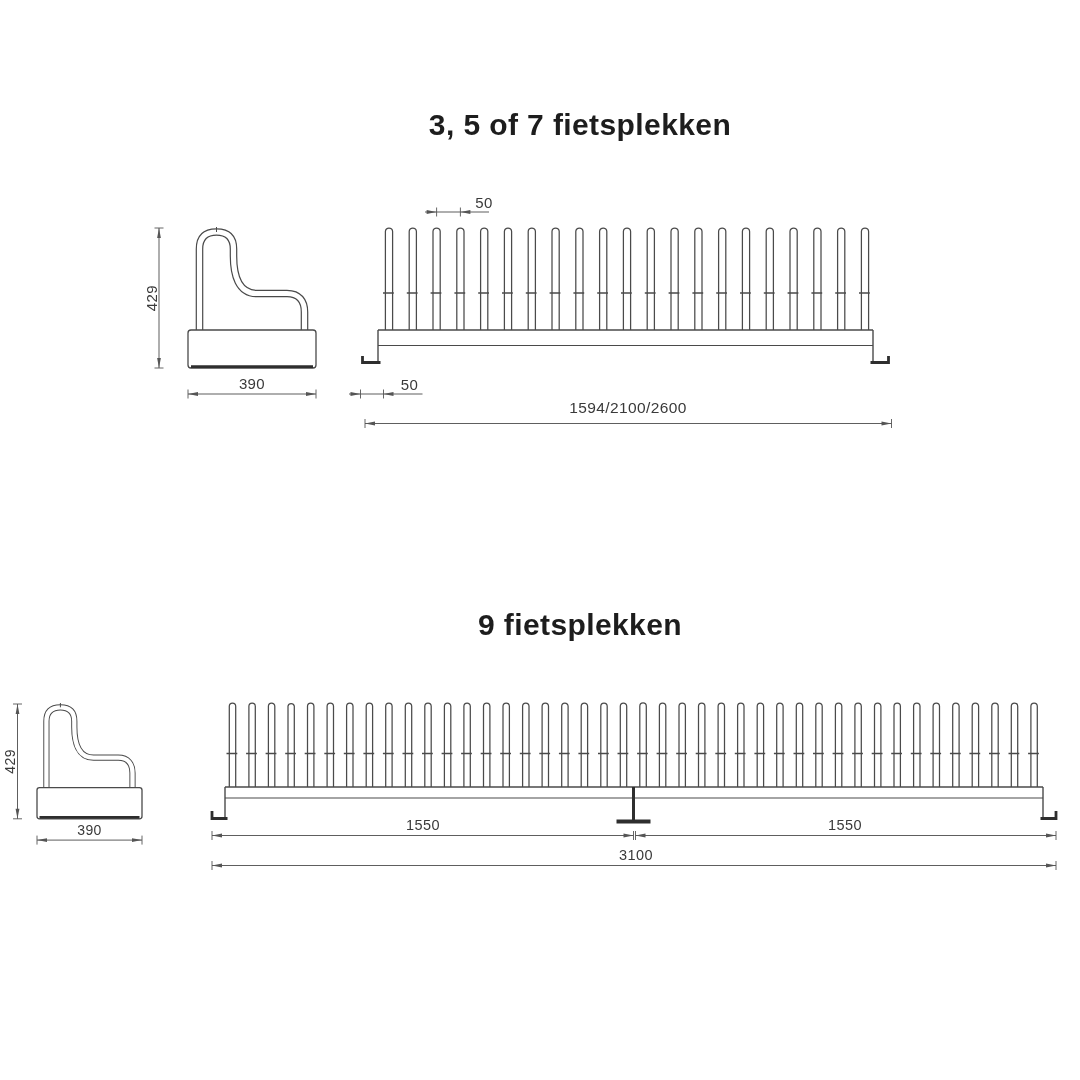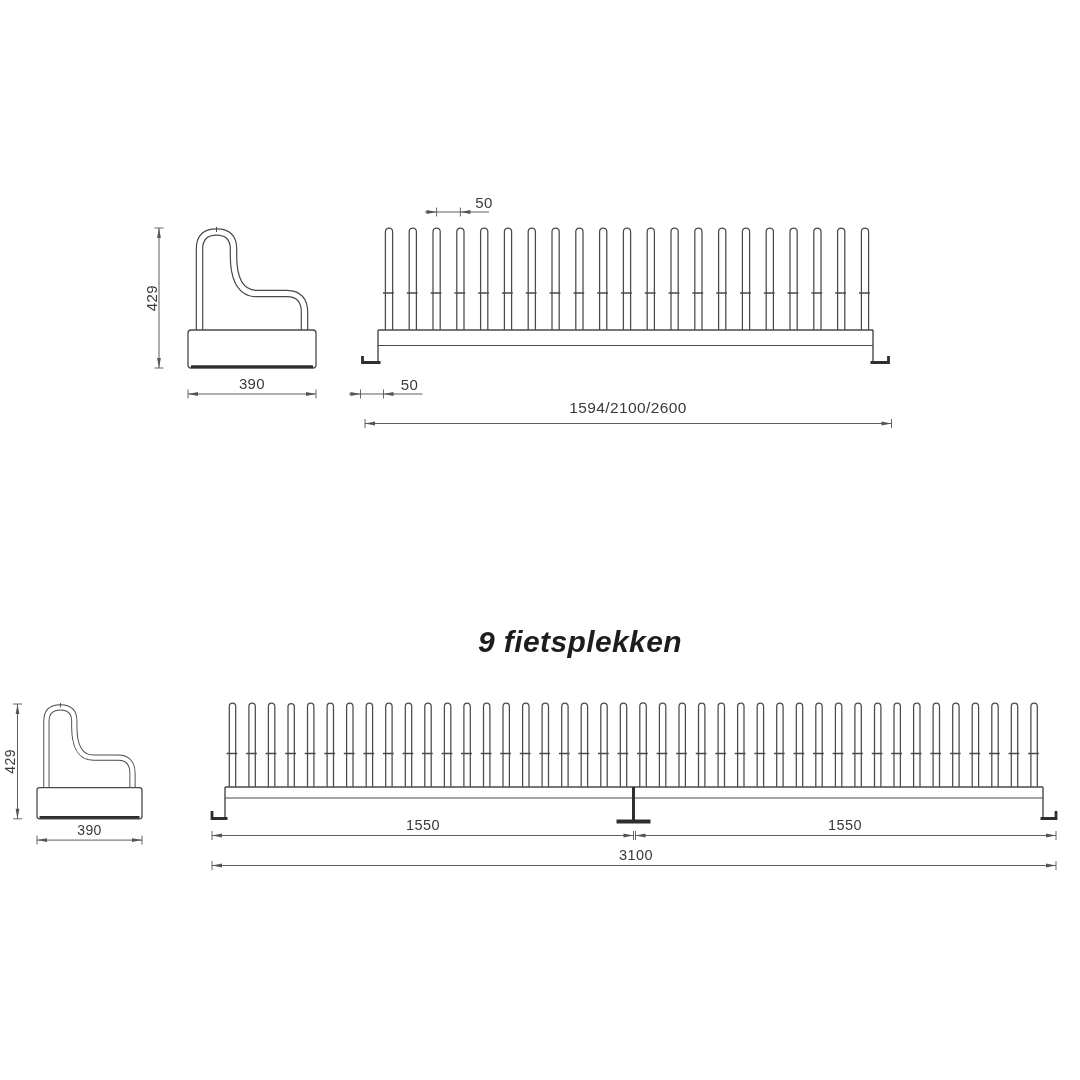--- a/index.html
+++ b/index.html
@@ -1,28 +1,29 @@
 <!DOCTYPE html>
 <html><head>
 <meta charset="utf-8">
 <style>
   html,body{margin:0;padding:0;background:#ffffff;}
   .canvas{position:relative;width:1080px;height:1080px;background:#ffffff;overflow:hidden;
           font-family:"Liberation Sans",sans-serif;}
   .title{position:absolute;left:90px;width:980px;text-align:center;
          font-size:30px;font-weight:700;color:#1d1d1d;letter-spacing:.4px;}
   #title-1{top:108px;}
-  #title-2{top:625px;font-style:italic;}
+  #title-2{top:608px;}
   #drawing{position:absolute;left:0;top:0;}
   #drawing text{font-family:"Liberation Sans",sans-serif;letter-spacing:.4px;}
 </style>
 </head>
 <body>
 
 <div class="canvas">
+  <div class="title" id="title-1">3, 5 of 7 fietsplekken</div>
   <div class="title" id="title-2">9 fietsplekken</div>
   <svg id="drawing" width="1080" height="1080" viewBox="0 0 1080 1080">
       <g>
         <g>
           <g>
             <path d="M 199.5 330 L 199.5 249 Q 199.5 232 216.5 232 Q 233.5 232 233.5 249 L 233.5 256 C 233.5 274 238 293.5 257 293.5 L 287 293.5 C 299 293.5 304.5 301 304.5 312 L 304.5 330" fill="none" stroke="#4a4a4a" stroke-width="7.6" stroke-linejoin="round"></path>
             <path d="M 199.5 330 L 199.5 249 Q 199.5 232 216.5 232 Q 233.5 232 233.5 249 L 233.5 256 C 233.5 274 238 293.5 257 293.5 L 287 293.5 C 299 293.5 304.5 301 304.5 312 L 304.5 330" fill="none" stroke="#ffffff" stroke-width="5.2" stroke-linejoin="round"></path>
             <line x1="216.5" y1="227" x2="216.5" y2="232" stroke="#4a4a4a" stroke-width="1"></line>
           </g>
           <g>

